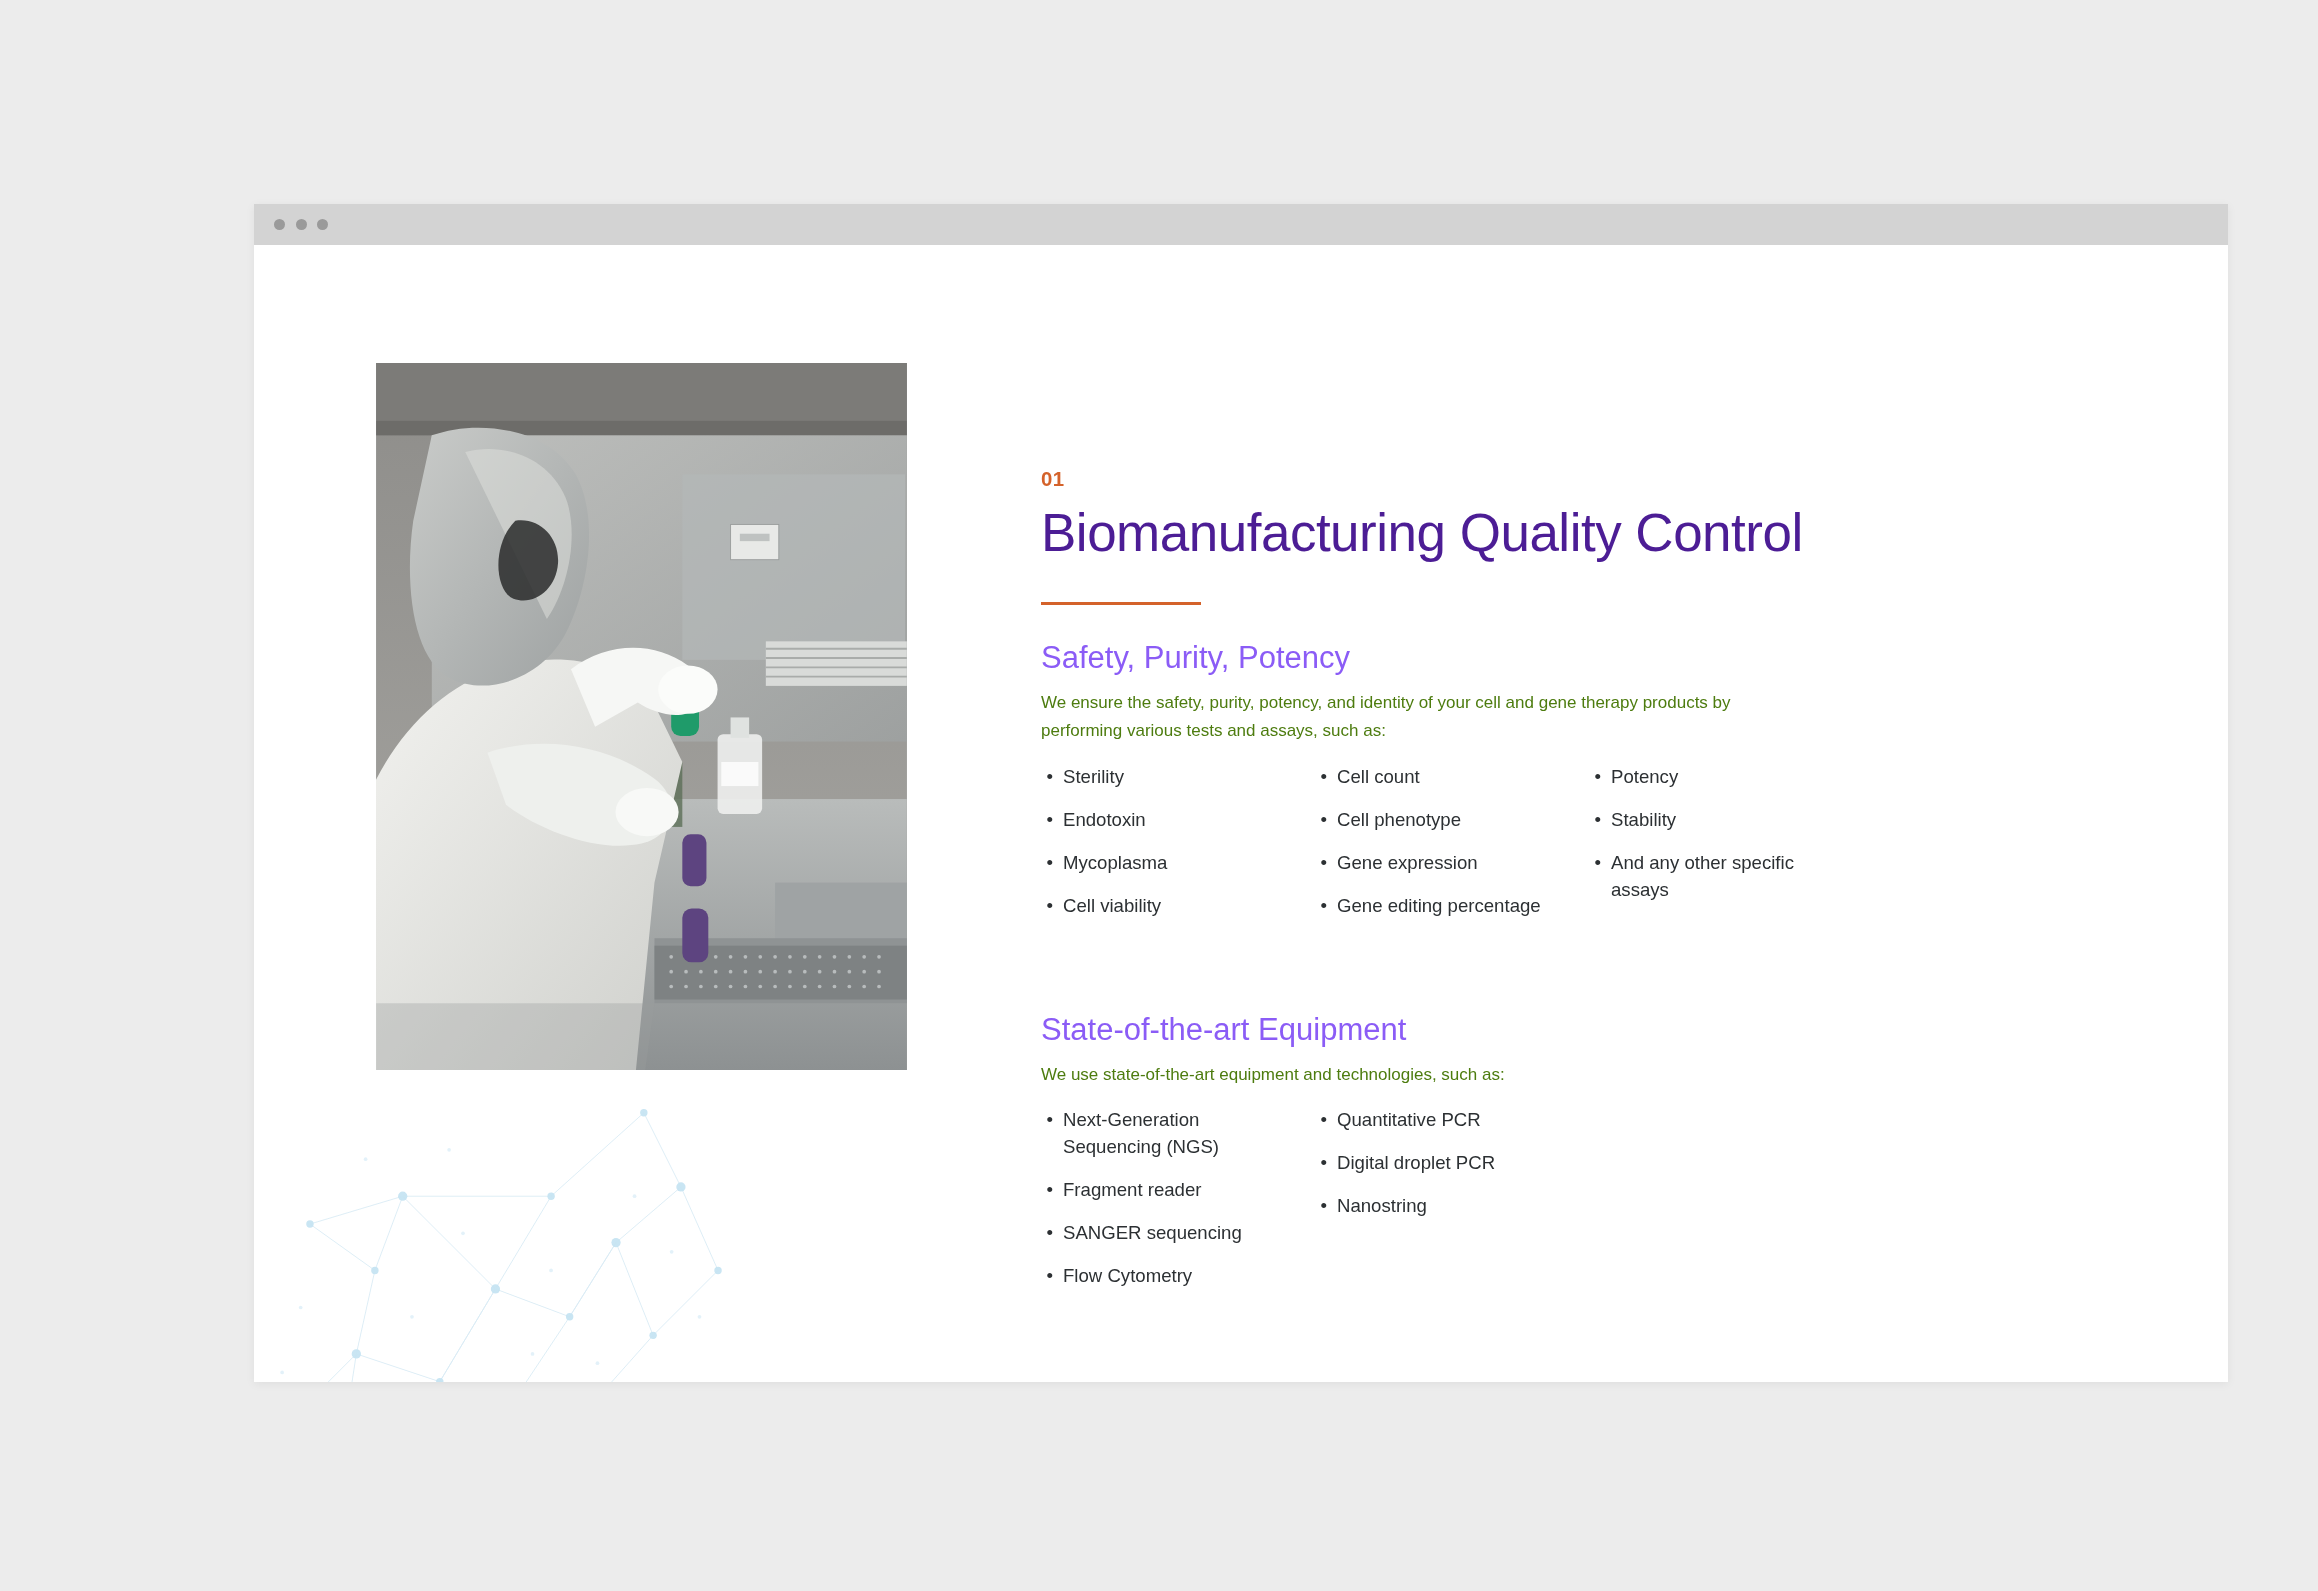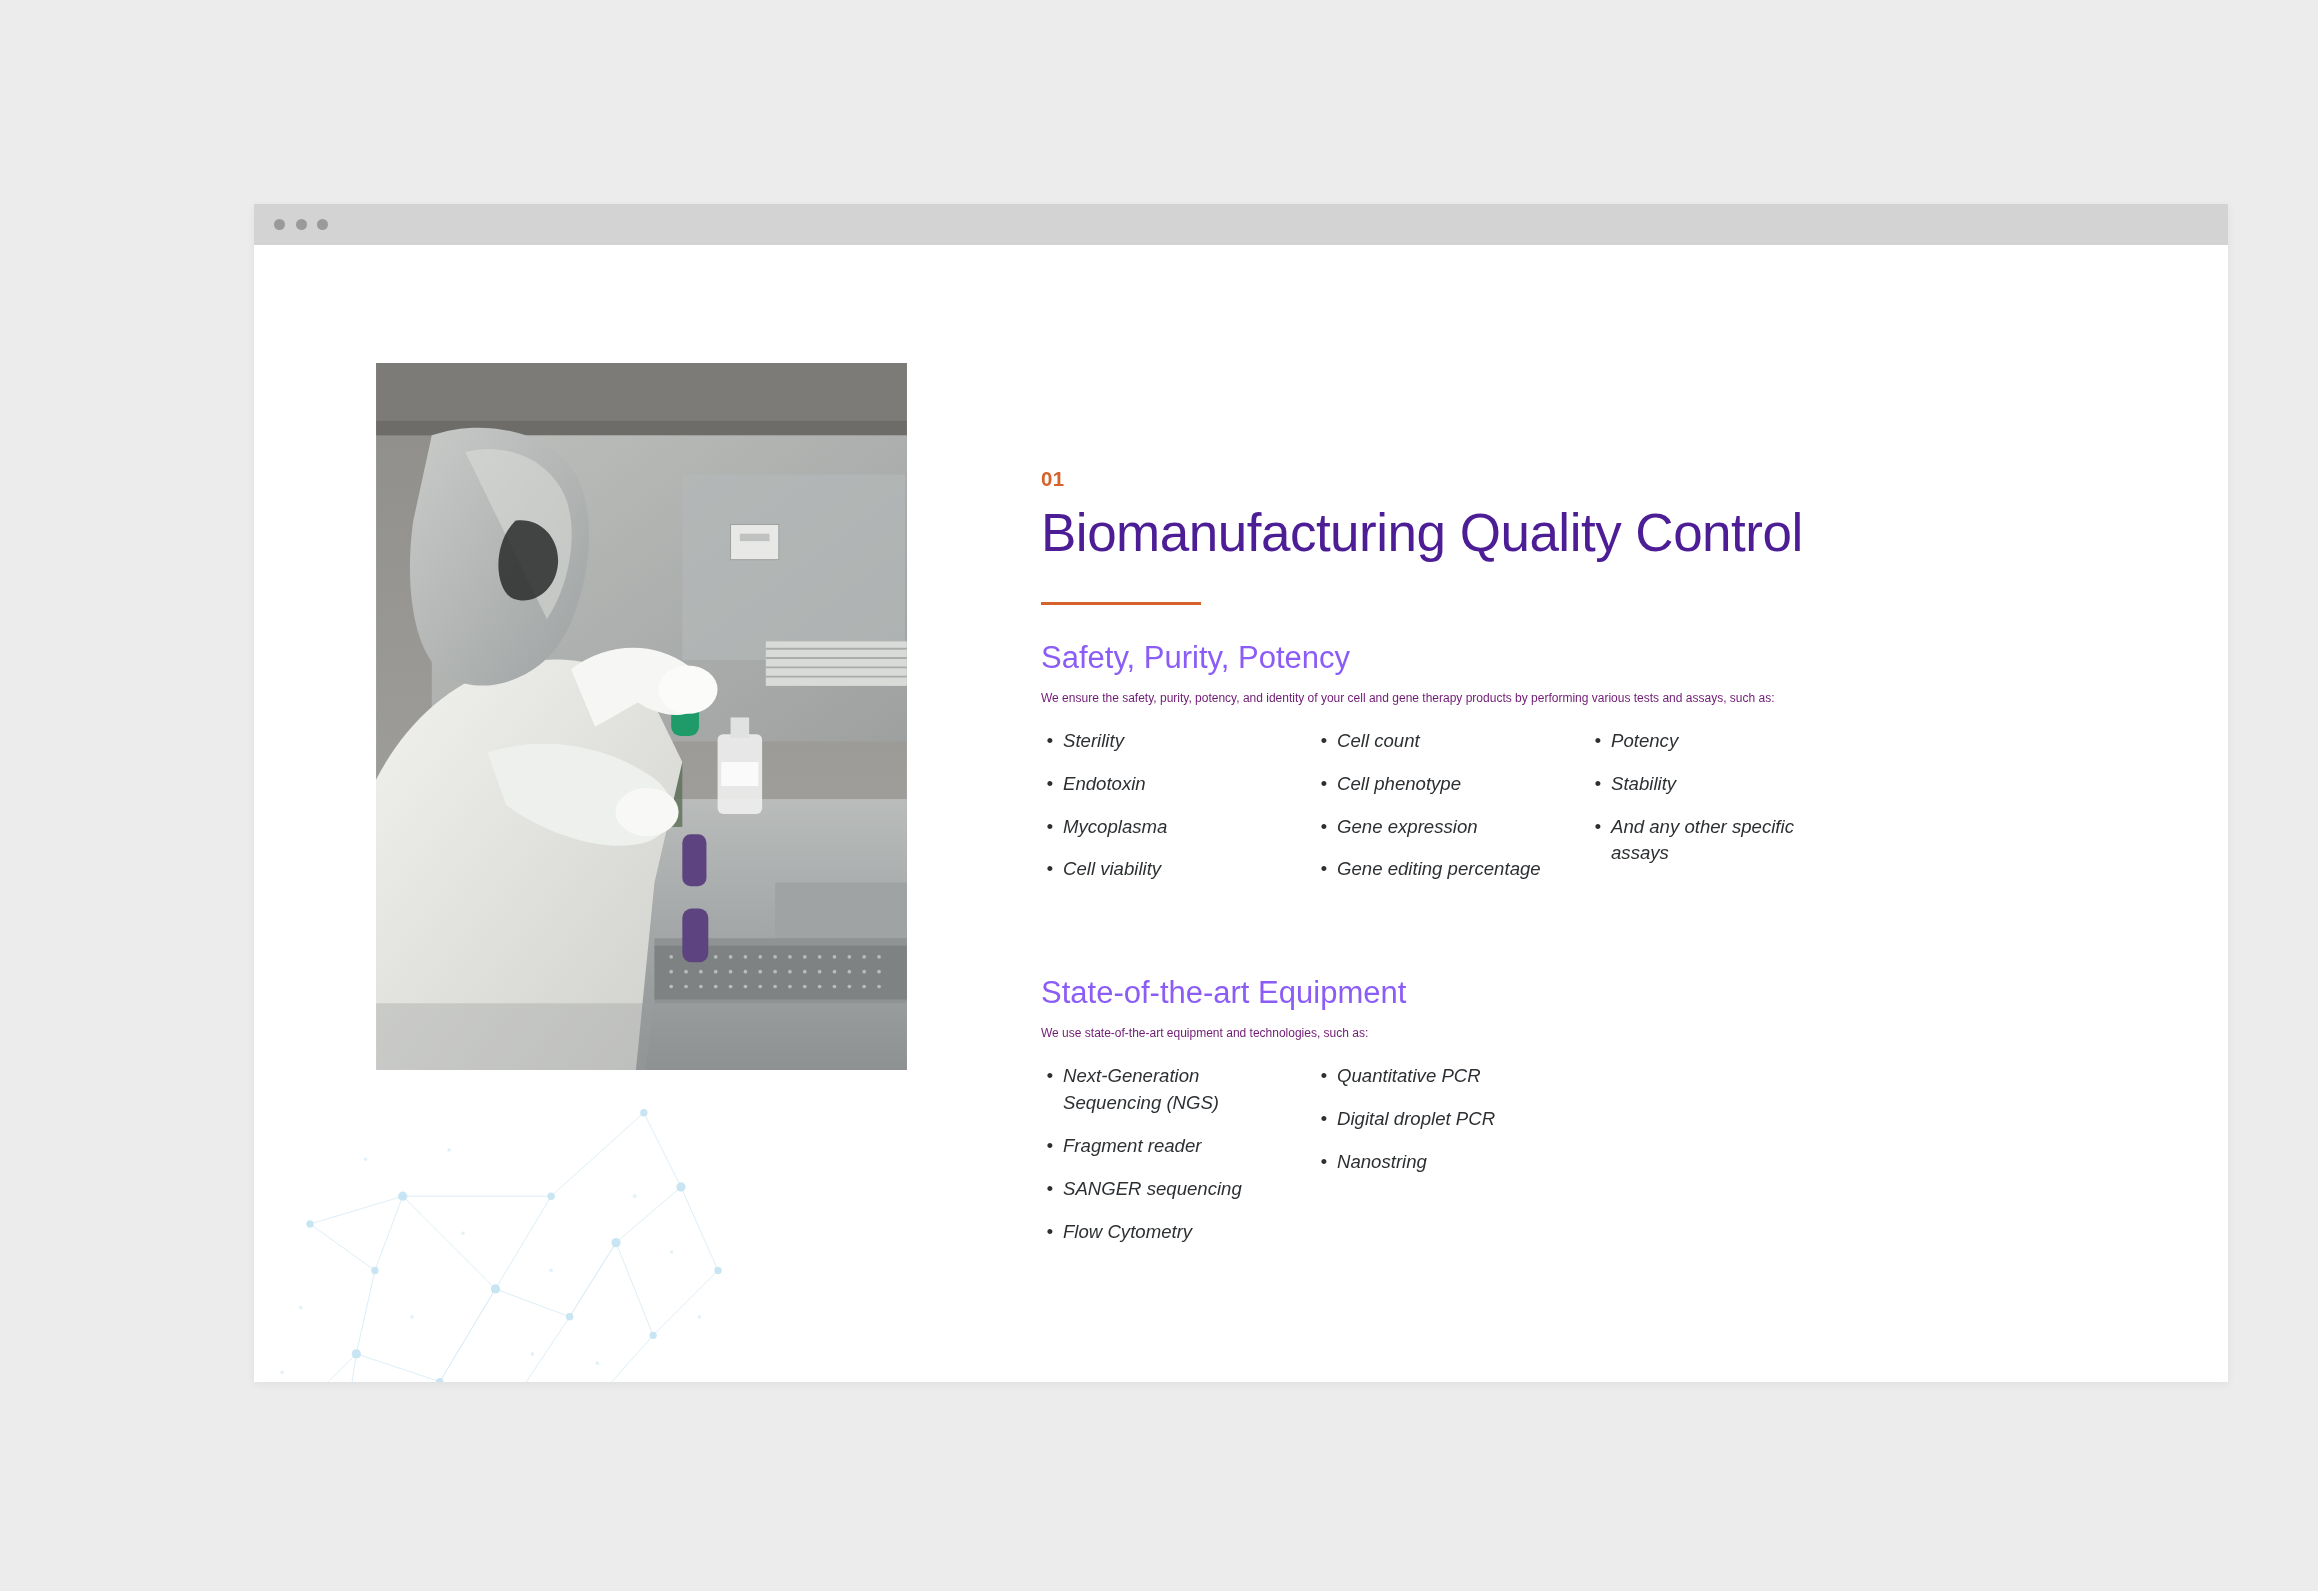--- a/index.html
+++ b/index.html
@@ -101,36 +101,35 @@
     margin: 37px 0 35px 0;
   }
   .section-head {
     color: #8b5cf6;
     font-size: 31px;
     margin: 0 0 13px 0;
     font-weight: normal;
   }
   .section-head.second { margin-top: 76px; }
   .intro {
-    font-size: 12px;
+    font-size: 17px;
     line-height: 1.65;
-    color: #701a75;
+    color: #4d7c0f;
     margin: 0 0 18.6px 0;
     max-width: 770px;
   }
   .cols {
     display: flex;
     gap: 0px;
   }
   .col { width: 274px; }
   ul.bul {
     list-style: none;
     margin: 0;
     padding: 0;
-    font-style: italic;
   }
   ul.bul li {
     position: relative;
     padding-left: 22px;
     font-size: 18.6px;
     line-height: 1.45;
     color: #2c3033;
     margin-bottom: 16px;
     max-width: 232px;
   }

